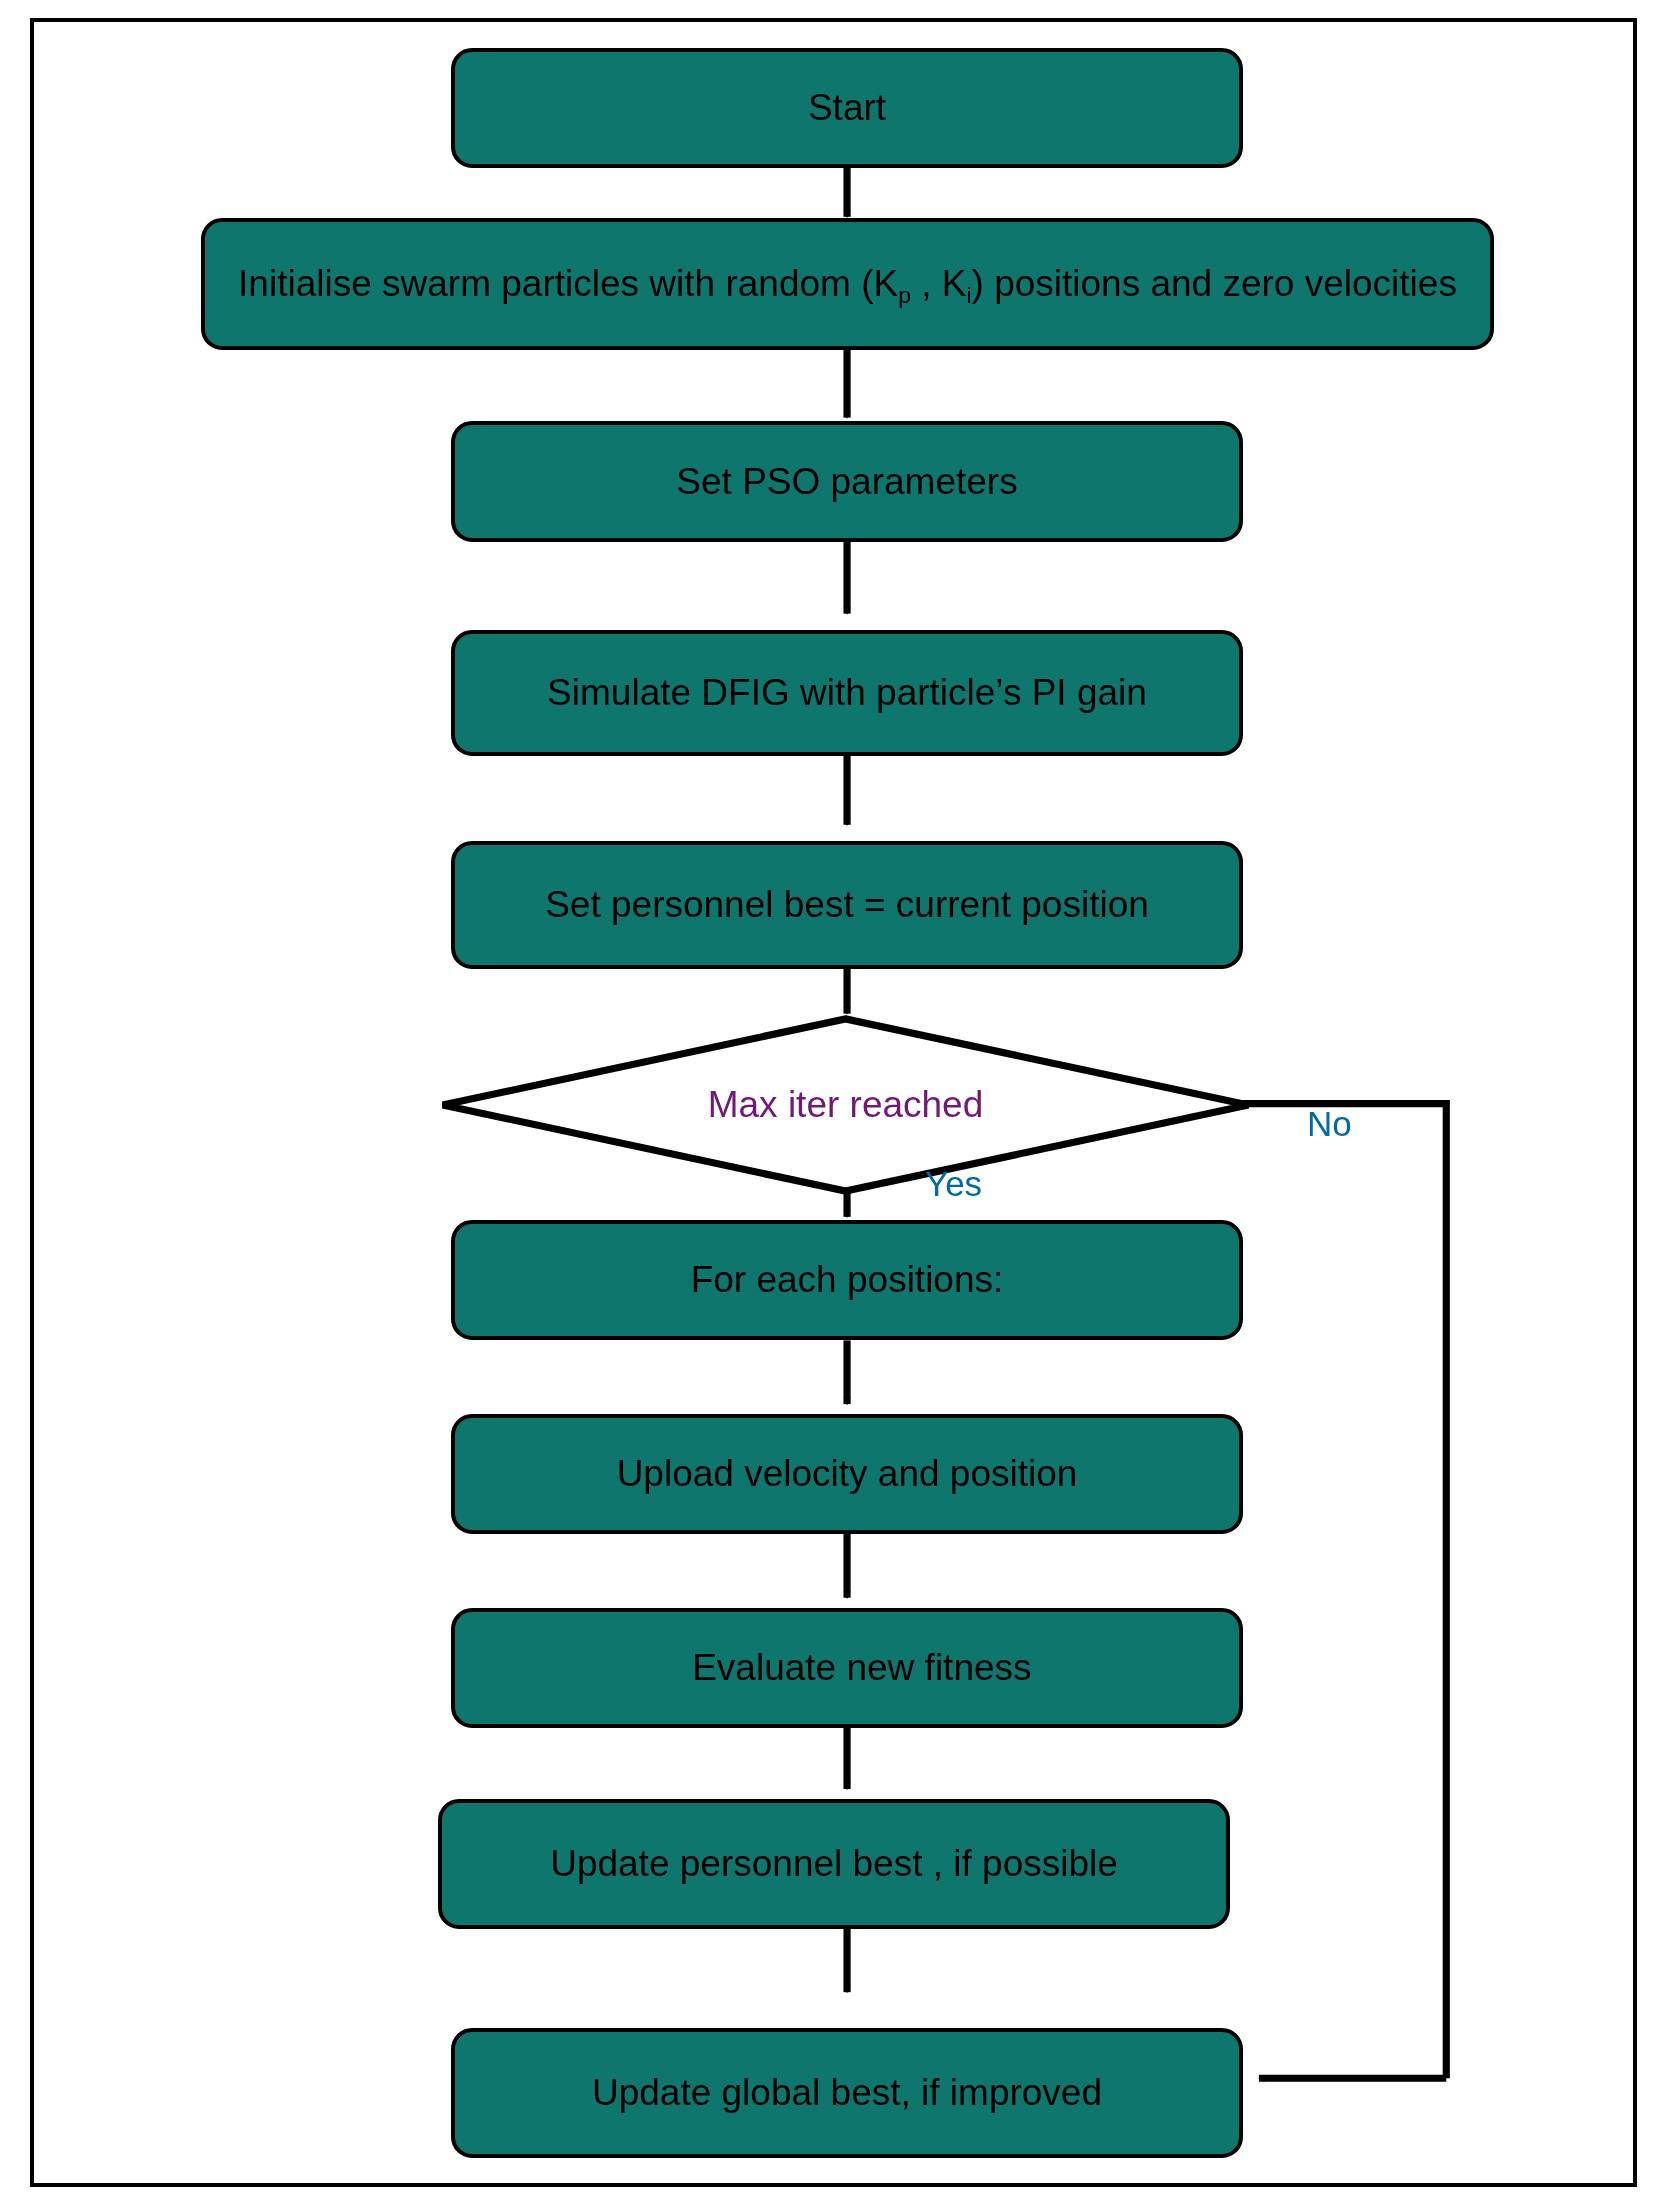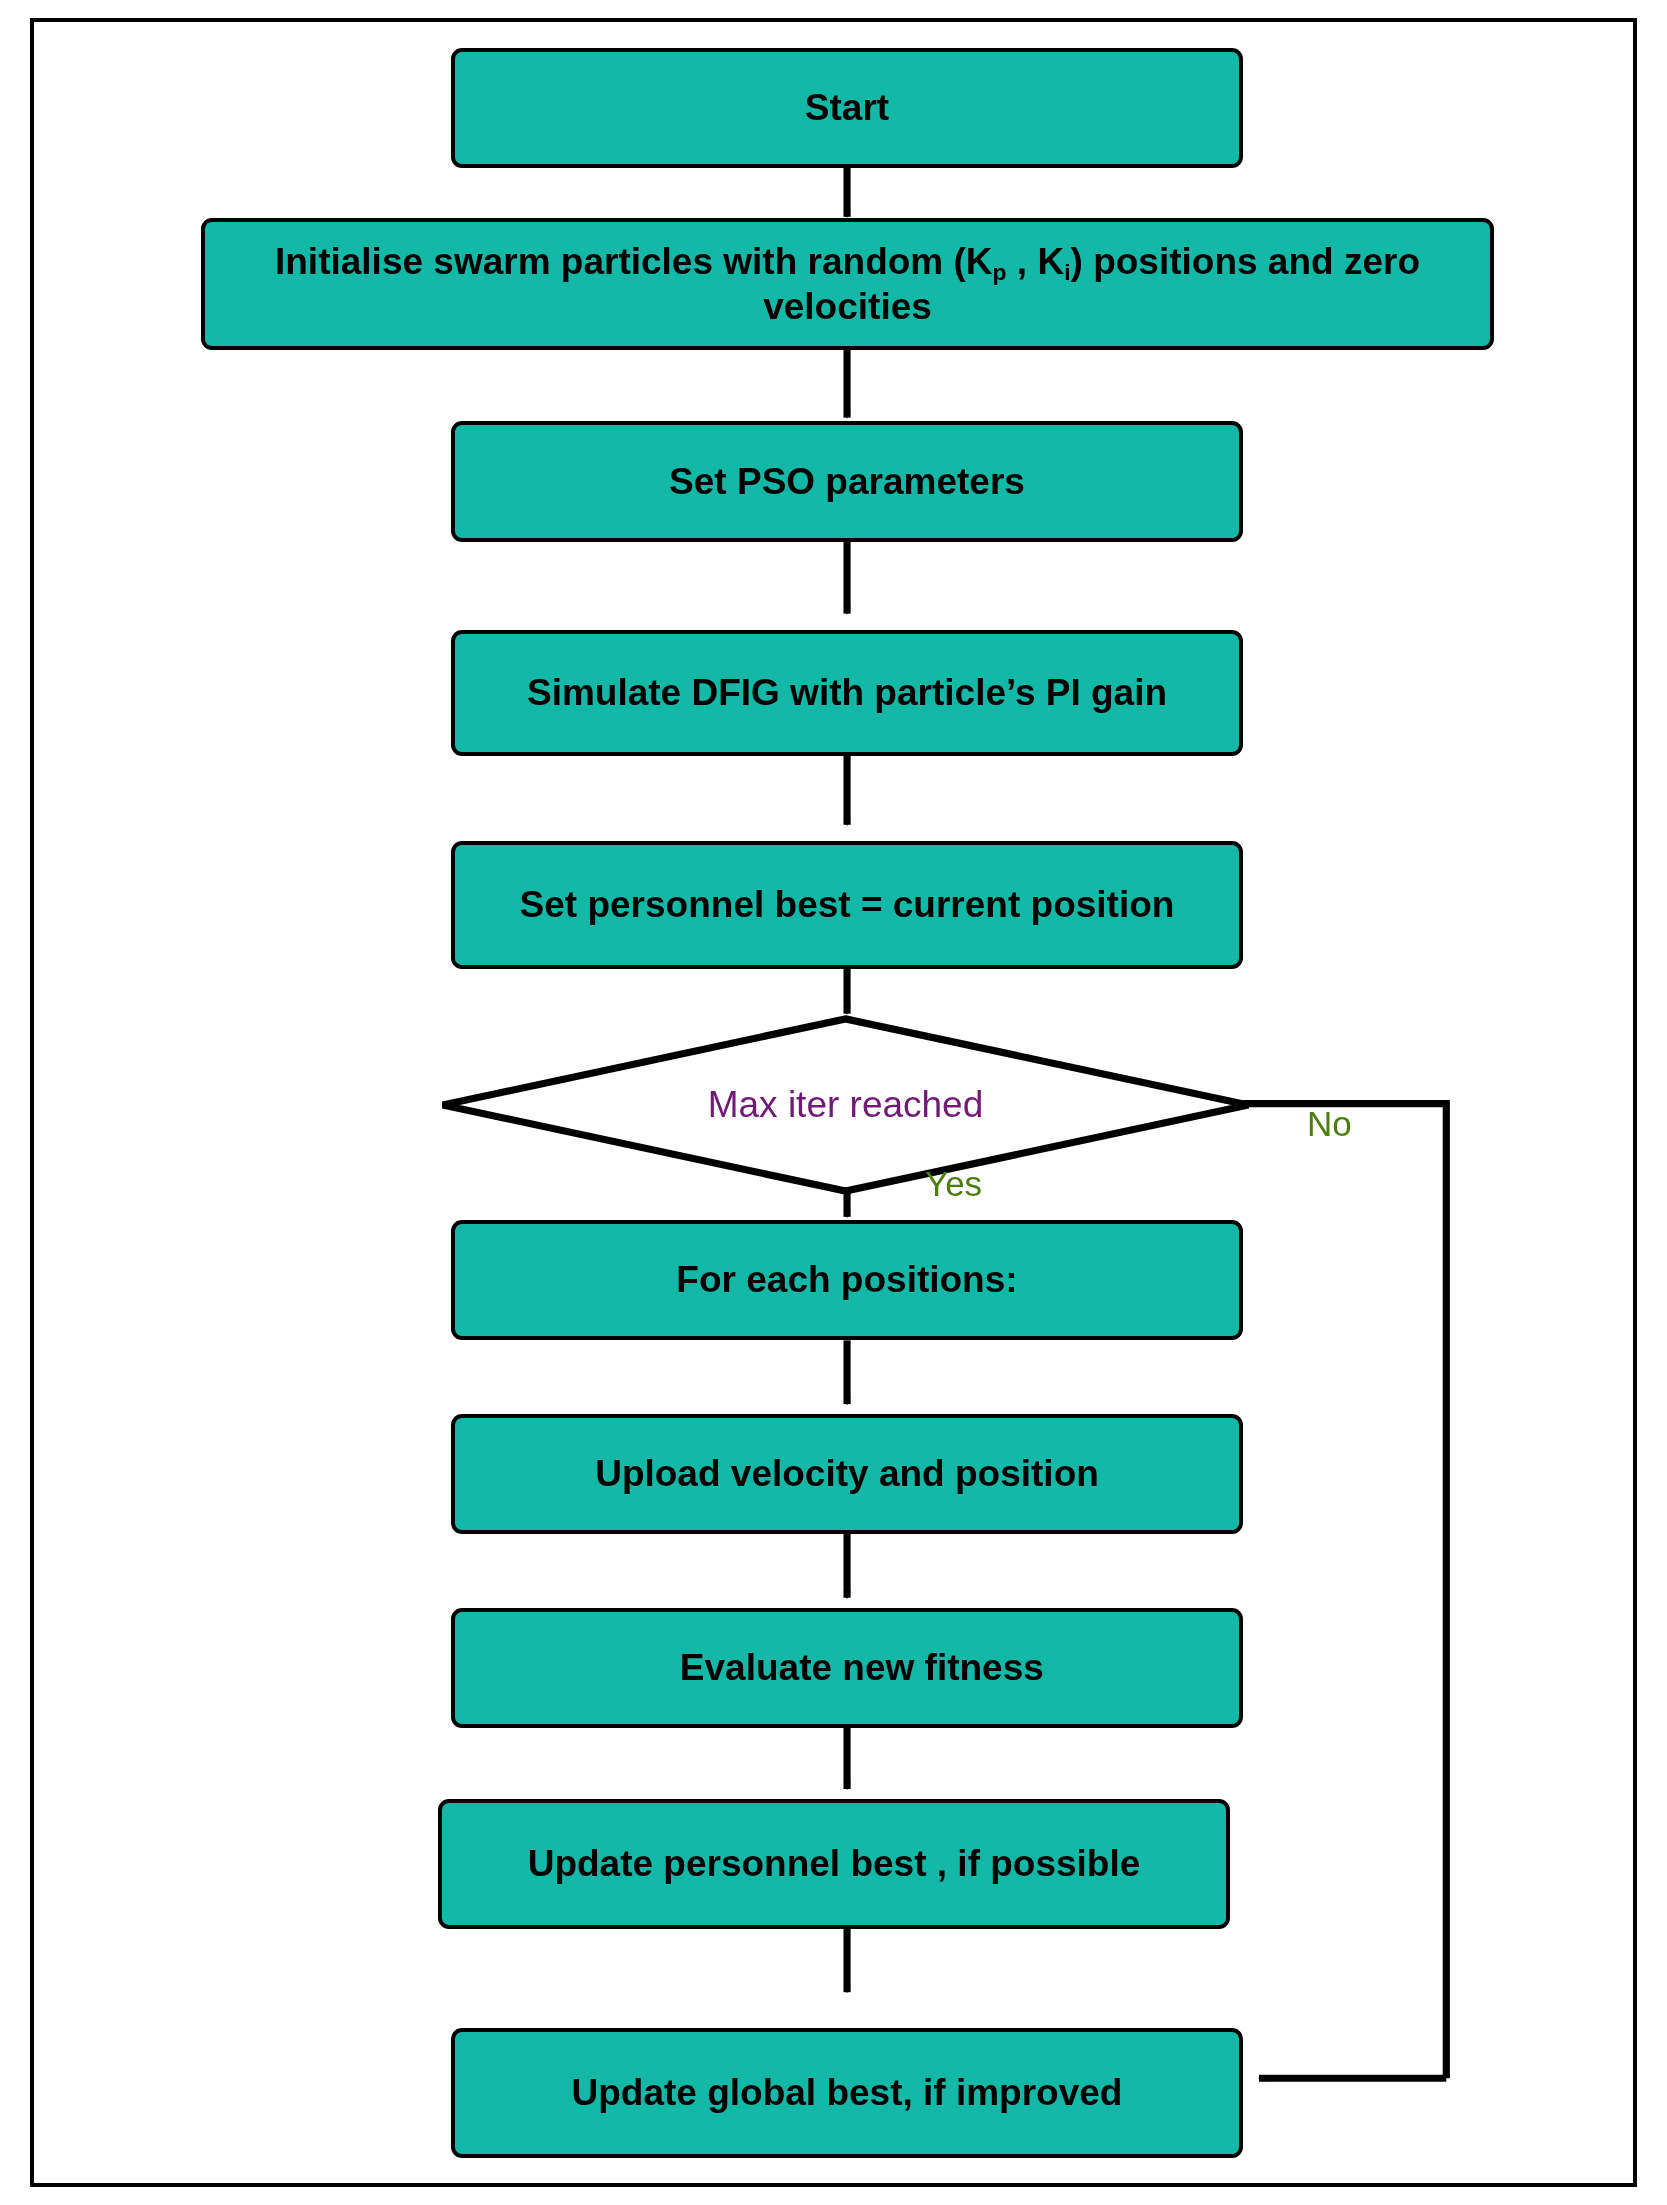--- a/index.html
+++ b/index.html
@@ -22,32 +22,31 @@
     left: 30px;
     top: 17.5px;
     width: 1607px;
     height: 2169px;
     border: 4.8px solid #000000;
     box-sizing: border-box;
   }
   .node {
     position: absolute;
     border: 4.8px solid #000000;
-    border-radius: 11px;
-    background: #14b8a6;
+    border-radius: 21px;
+    background: #0f766e;
     box-sizing: border-box;
     display: flex;
     align-items: center;
     justify-content: center;
     text-align: center;
     font-size: 37px;
     line-height: 1.22;
     color: #000000;
     padding: 3.2px 14.3px;
-    font-weight: bold;
   }
   .node-text {
     display: block;
     width: 100%;
   }
   .decision-wrap {
     position: absolute;
   }
   .decision-wrap svg {
     display: block;
@@ -63,21 +62,21 @@
     justify-content: center;
     text-align: center;
     font-size: 37px;
     line-height: 1.22;
     color: #701a75;
     pointer-events: none;
   }
   .edge-label {
     position: absolute;
     font-size: 35px;
-    color: #4d7c0f;
+    color: #0369a1;
     white-space: nowrap;
   }
   .arrows {
     position: absolute;
     left: 0;
     top: 0;
     width: 1667px;
     height: 2205px;
     pointer-events: none;
   }

